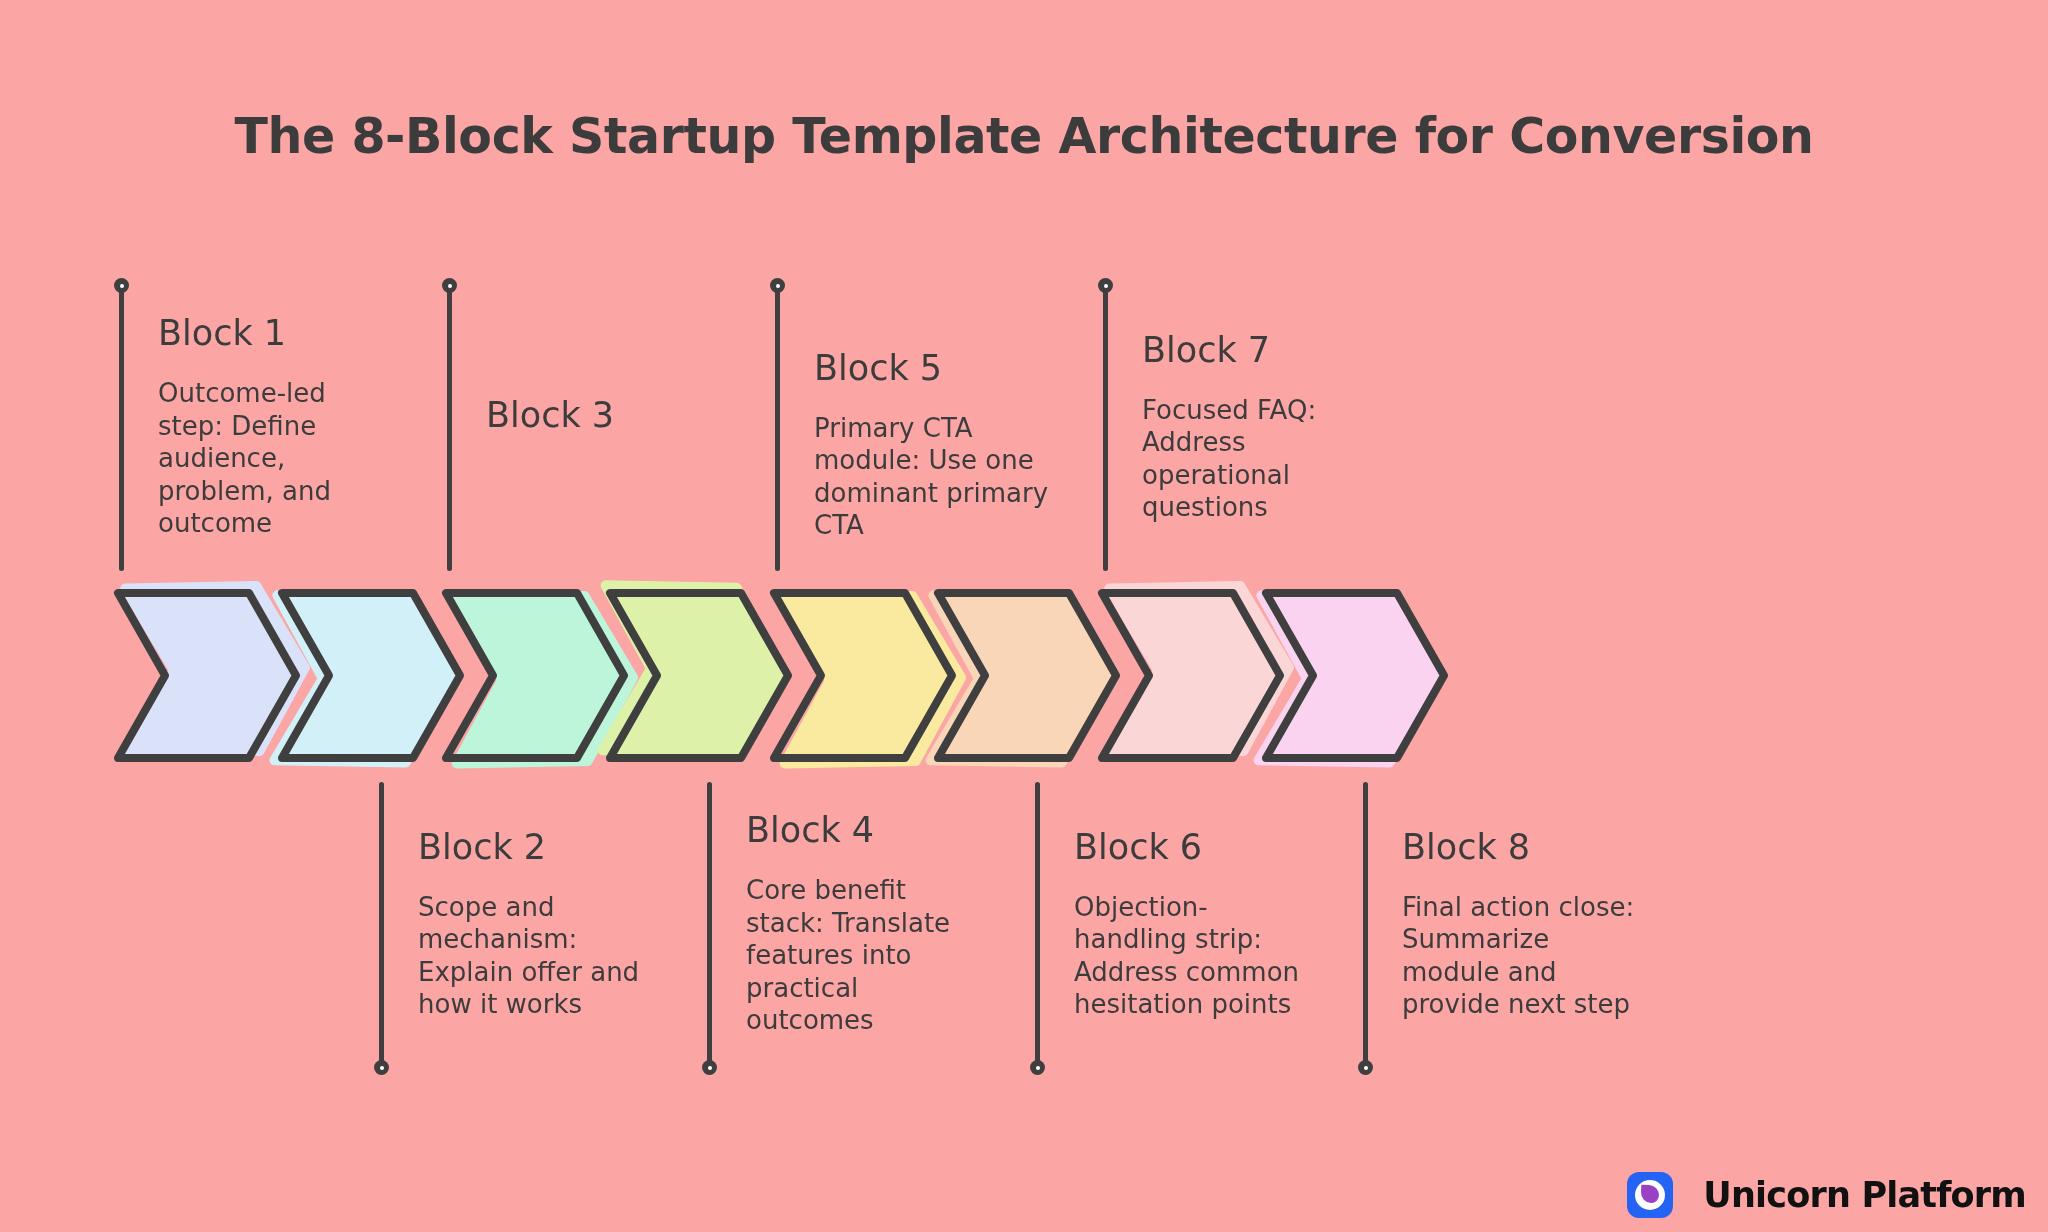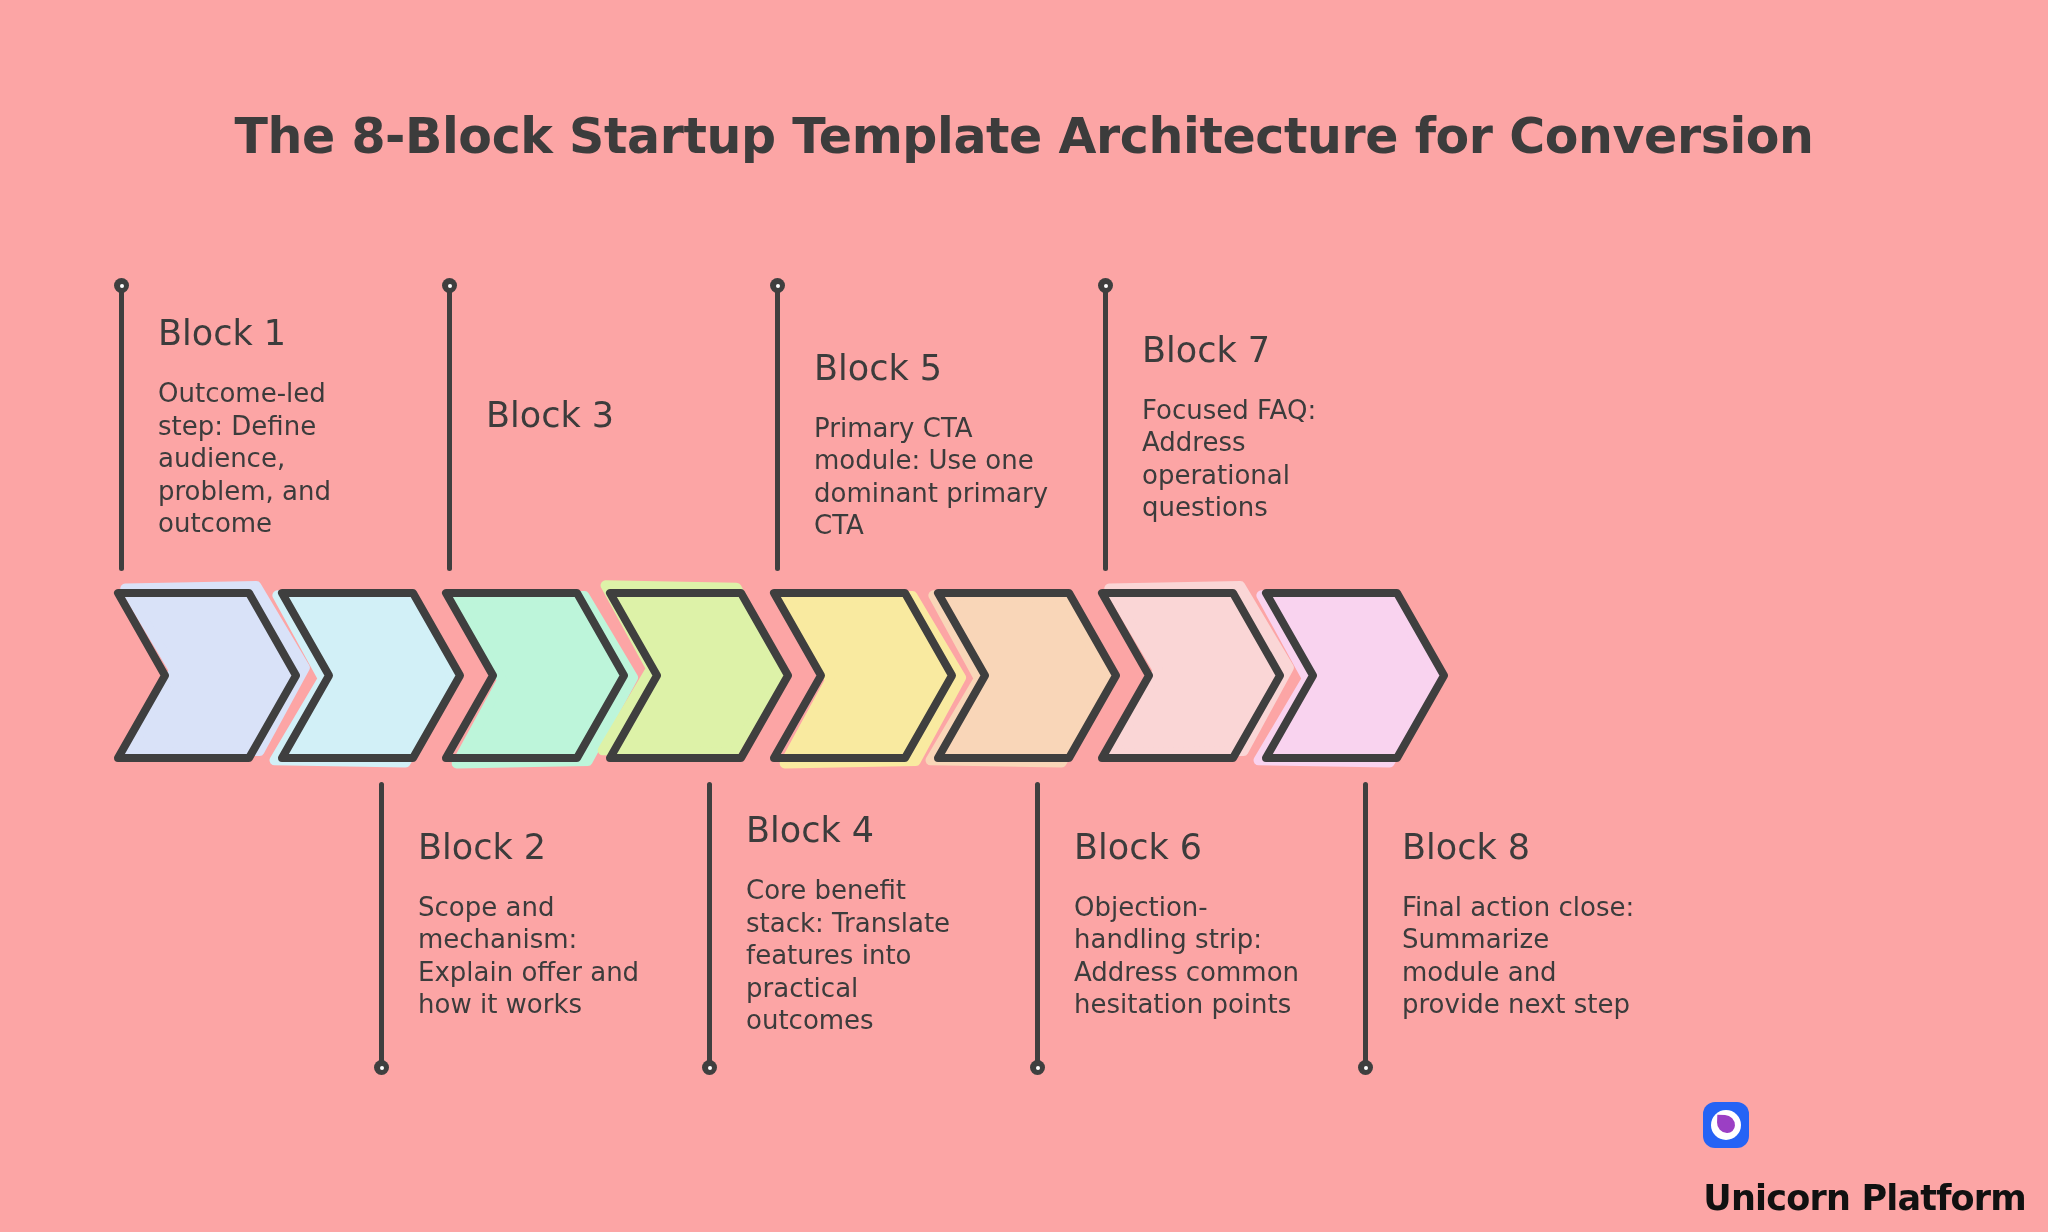--- a/index.html
+++ b/index.html
@@ -89,23 +89,22 @@
     font-size:26px;
     color:#3c3c3c;
     line-height:1.25;
   }
 
   
   #logo{
     position:absolute;
     right:22px; bottom:14px;
     display:flex;
-    align-items:flex-start;
+    align-items:center;
     gap:30px;
-    flex-direction:column;
   }
   #logo .mark{
     width:46px; height:46px;
     border-radius:12px;
     background:#2563f5;
     position:relative;
     flex:0 0 46px;
   }
   #logo .mark .disc{
     position:absolute;

